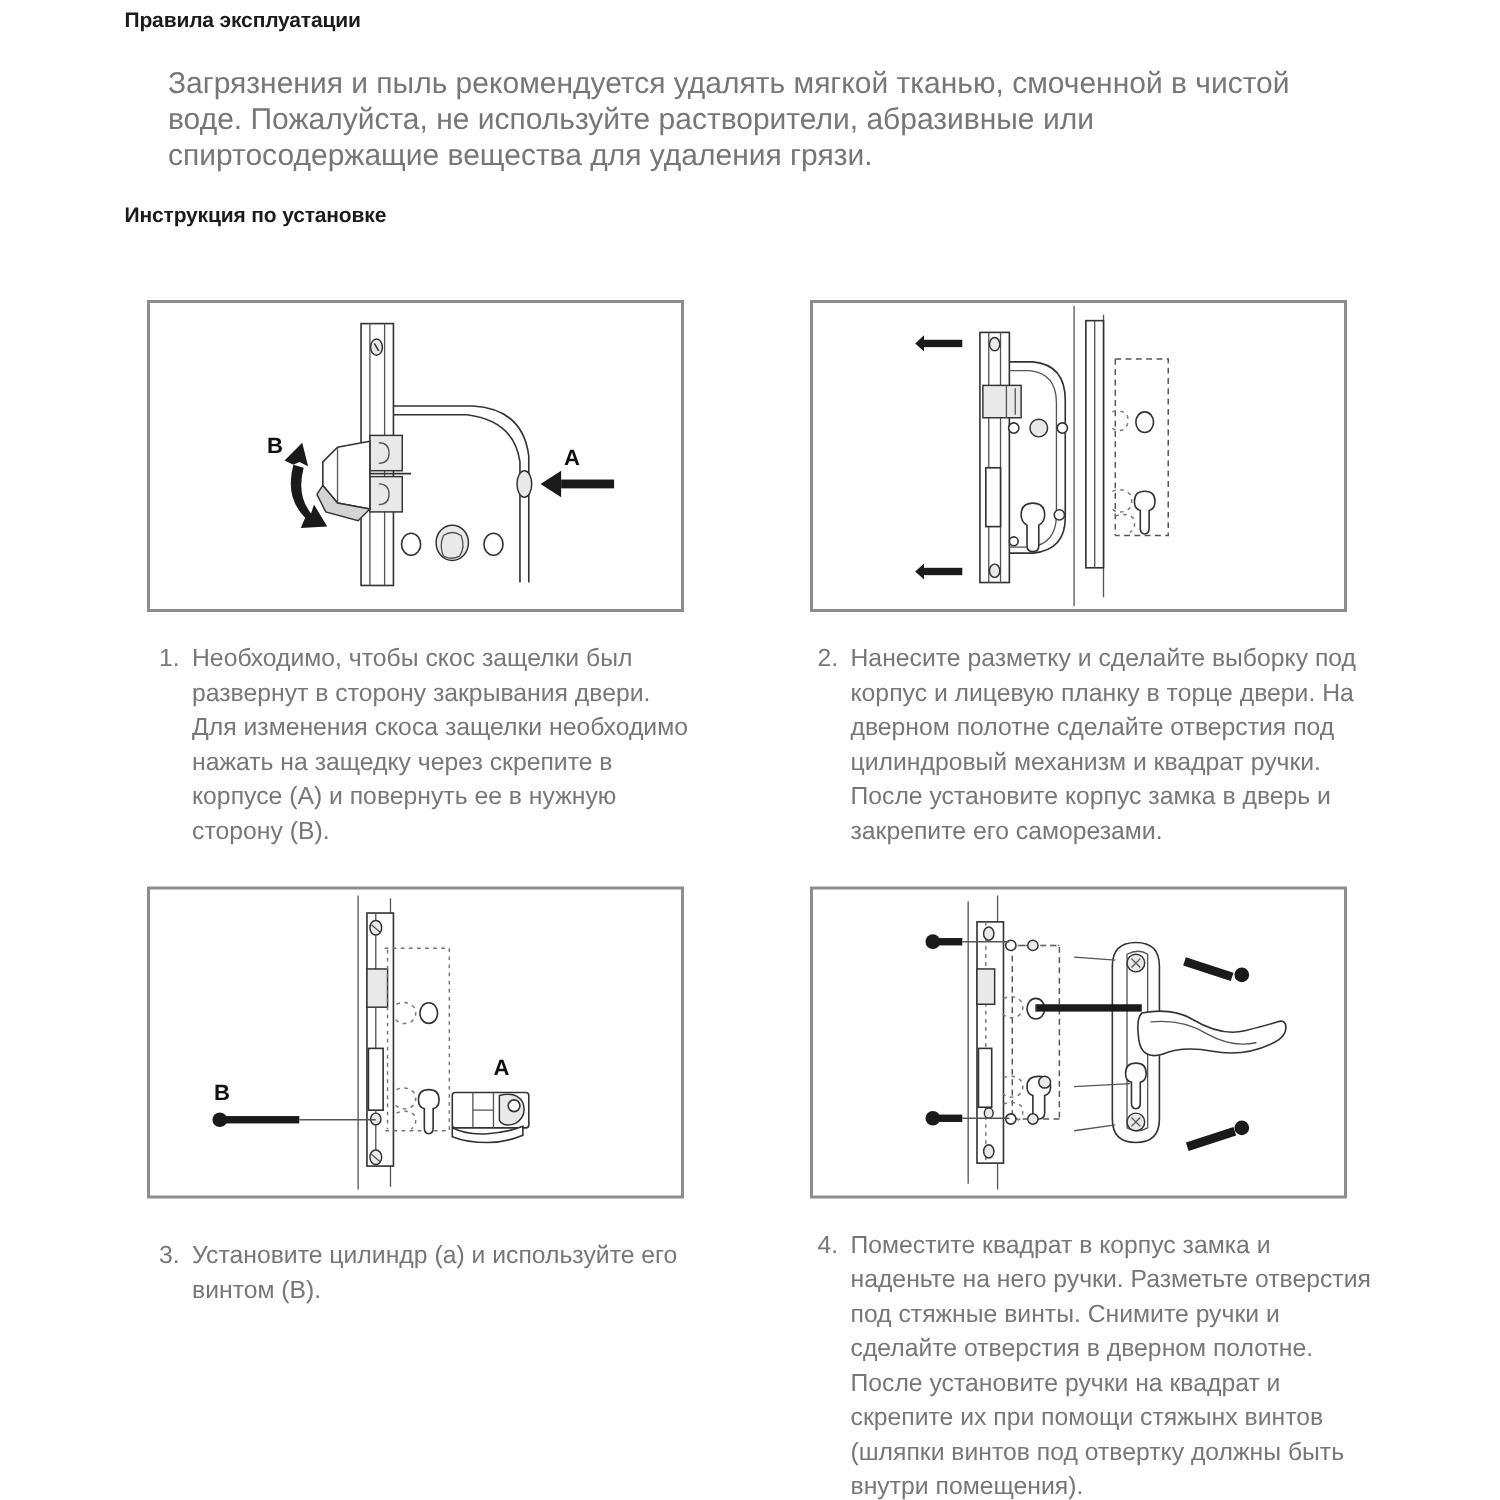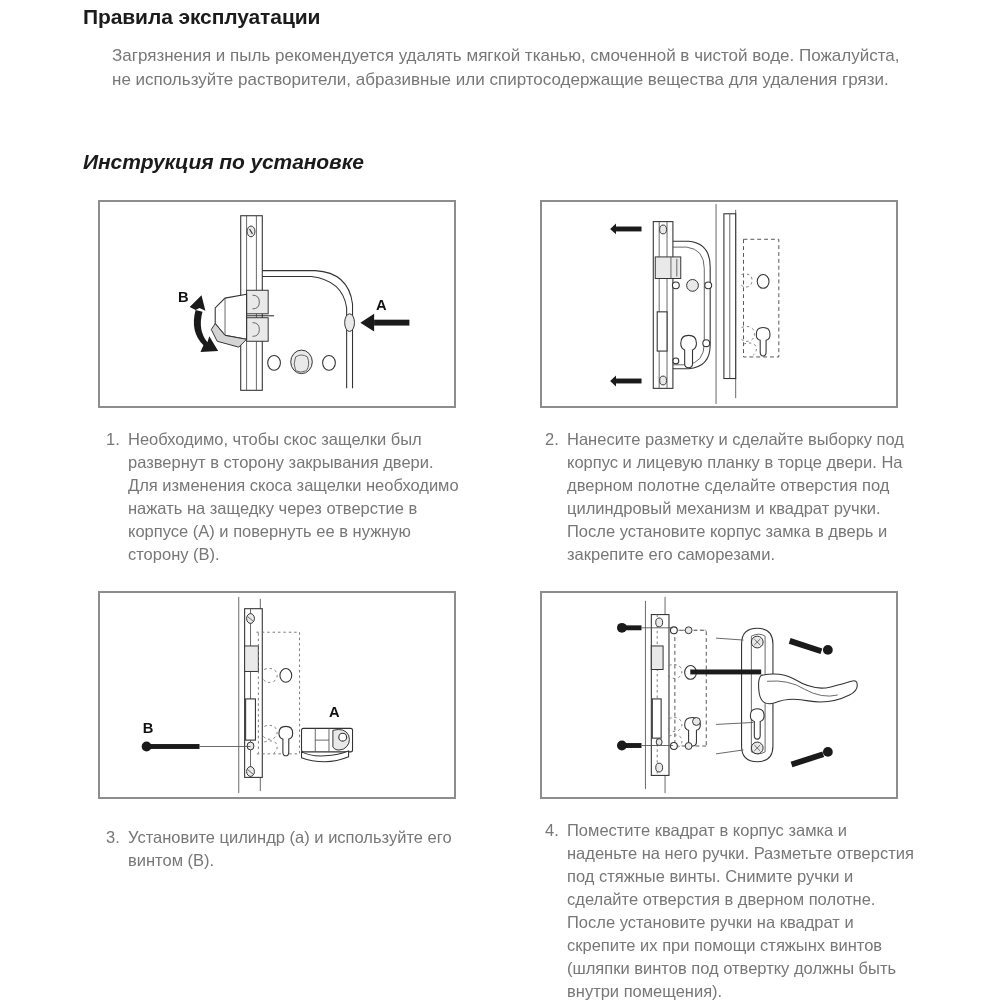--- a/index.html
+++ b/index.html
@@ -19,36 +19,36 @@
   .page {
     position: absolute;
     left: 0; top: 0;
     width: 1000px;
     height: 1000px;
   }
 
   
   .section-heading {
     position: absolute;
-    font-size: 21px;
+    font-size: 14px;
     font-weight: bold;
     color: #1b1b1b;
     letter-spacing: -0.1px;
     white-space: nowrap;
   }
   #heading-care  { left: 83px;  top: 5px; }
-  #heading-install { left: 83px; top: 150px; font-style: italic; }
+  #heading-install { left: 83px; top: 135px; }
 
   
   .intro-paragraph {
     position: absolute;
     left: 112px;
     top: 44px;
     width: 790px;
-    font-size: 17px;
+    font-size: 20px;
     line-height: 24px;
     color: #777777;
   }
 
   
   .panel {
     position: absolute;
     background: #ffffff;
     border: 2px solid #8d8d8d;
     box-sizing: border-box;
@@ -332,21 +332,21 @@
       </g>
 
       <line class="ln-t" x1="176" y1="46" x2="204" y2="48"></line>
       <line class="ln-t" x1="176" y1="134" x2="214" y2="132"></line>
       <line class="ln-t" x1="176" y1="164" x2="204" y2="160"></line>
     </svg>
   </div>
 
   <div class="caption" id="caption-1">
     <span class="num">1.</span>
-    <span class="body">Необходимо, чтобы скос защелки был развернут в сторону закрывания двери. Для изменения скоса защелки необходимо нажать на защедку через отверстие в корпусе (A) и повернуть ее в нужную сторону (B).</span>
+    <span class="body">Необходимо, чтобы скос защелки был развернут в сторону закрывания двери. Для изменения скоса защелки необходимо нажать на защедку через скрепите в корпусе (A) и повернуть ее в нужную сторону (B).</span>
   </div>
 
   <div class="caption" id="caption-2">
     <span class="num">2.</span>
     <span class="body">Нанесите разметку и сделайте выборку под корпус и лицевую планку в торце двери. На дверном полотне сделайте отверстия под цилиндровый механизм и квадрат ручки. После установите корпус замка в дверь и закрепите его саморезами.</span>
   </div>
 
   <div class="caption" id="caption-3">
     <span class="num">3.</span>
     <span class="body">Установите цилиндр (a) и используйте его винтом (B).</span>

